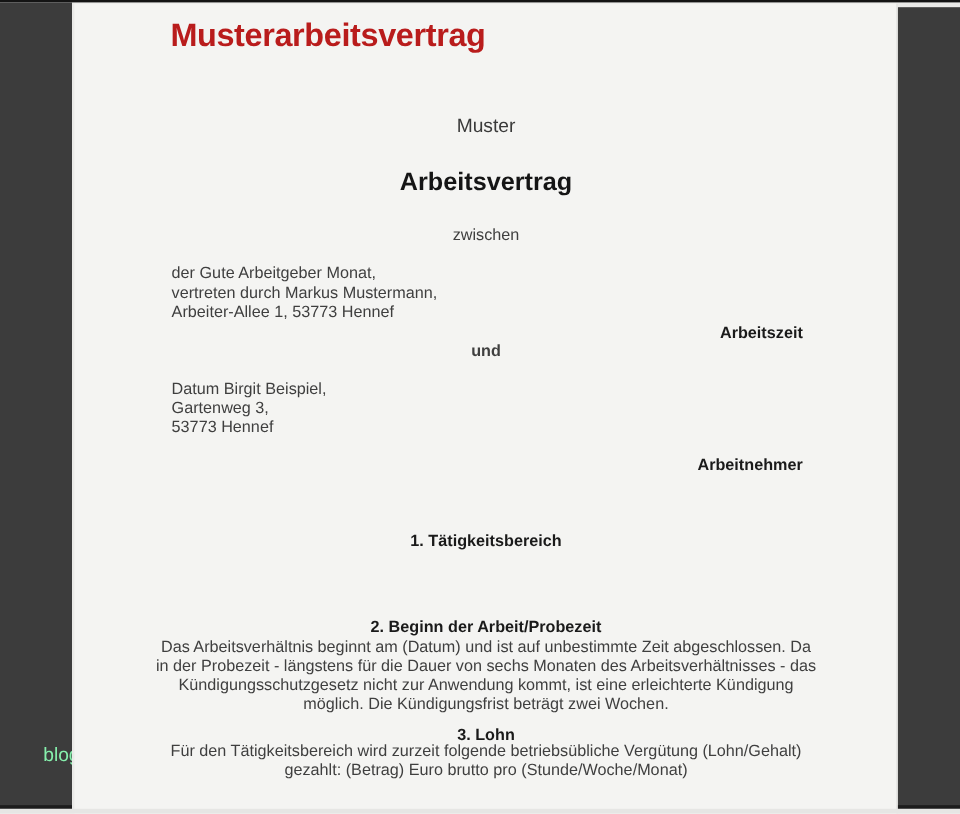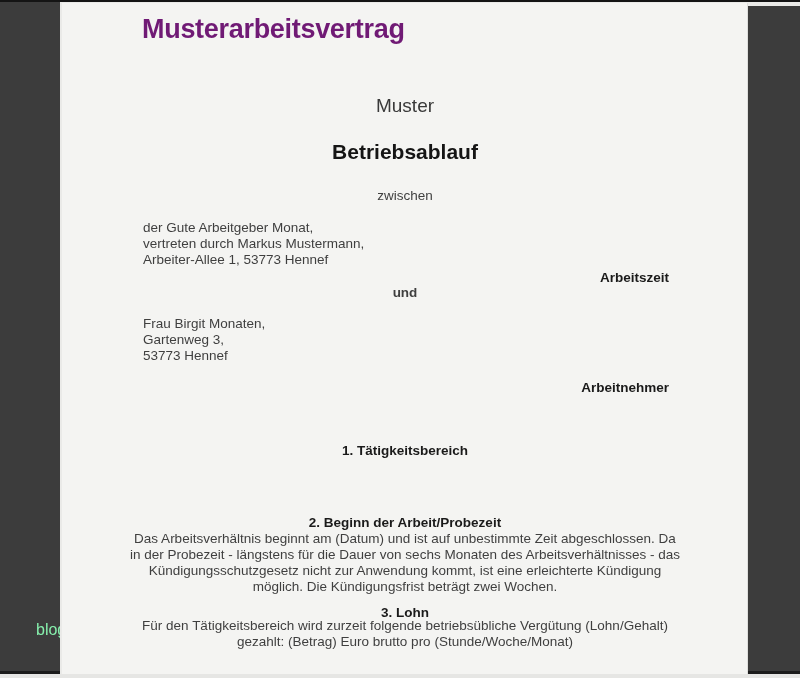--- a/index.html
+++ b/index.html
@@ -32,25 +32,25 @@
   .page{
     position:absolute;left:62px;top:3px;width:685px;height:675px;
     background:#f4f4f2;
     border-right:1px solid #dededc;
     overflow:hidden;
     color:#3f3f3f;
   }
   .page .abs{position:absolute;}
   .doc-title{
     left:80px;top:9px;
-    font-size:27px;font-weight:bold;color:#701a75;
+    font-size:27px;font-weight:bold;color:#b91c1c;
     letter-spacing:-0.3px;line-height:34px;white-space:nowrap;
   }
   .centered{left:53px;right:52px;text-align:center;}
-  .doc-label{top:91px;font-size:19px;line-height:24px;color:#3a3a3a;}
+  .doc-label{top:91px;font-size:16px;line-height:24px;color:#3a3a3a;}
   .doc-type{top:136px;font-size:21px;font-weight:bold;color:#151515;line-height:26px;}
   .between{top:185px;font-size:13.5px;line-height:16px;}
   .and{top:282px;font-size:13.5px;line-height:16px;font-weight:bold;}
   .addr{left:81px;font-size:13.5px;line-height:16px;text-align:left;}
   .addr-employer{top:217px;}
   .addr-employee{top:313px;}
   .role{
     right:78px;left:auto;text-align:right;
     font-size:13.5px;font-weight:bold;color:#1a1a1a;line-height:16px;
   }
@@ -80,35 +80,35 @@
     <span class="watermark">blog</span>
   </div>
 
   <div class="band band-right"></div>
 
   <div class="page">
 
     <div class="abs doc-title">Musterarbeitsvertrag</div>
 
     <div class="abs centered doc-label">Muster</div>
-    <div class="abs centered doc-type">Betriebsablauf</div>
+    <div class="abs centered doc-type">Arbeitsvertrag</div>
     <div class="abs centered between">zwischen</div>
 
     <div class="abs addr addr-employer">
       <div>der Gute Arbeitgeber Monat,</div>
       <div>vertreten durch Markus Mustermann,</div>
       <div>Arbeiter-Allee 1, 53773 Hennef</div>
     </div>
 
     <div class="abs centered role role-employer">Arbeitszeit</div>
 
     <div class="abs centered and">und</div>
 
     <div class="abs addr addr-employee">
-      <div>Frau Birgit Monaten,</div>
+      <div>Datum Birgit Beispiel,</div>
       <div>Gartenweg 3,</div>
       <div>53773 Hennef</div>
     </div>
 
     <div class="abs centered role role-employee">Arbeitnehmer</div>
 
     <div class="abs centered sec-head s1h">1. Tätigkeitsbereich</div>
 
     <div class="abs centered sec-head s2h">2. Beginn der Arbeit/Probezeit</div>
     <div class="abs centered sec-body s2b">

